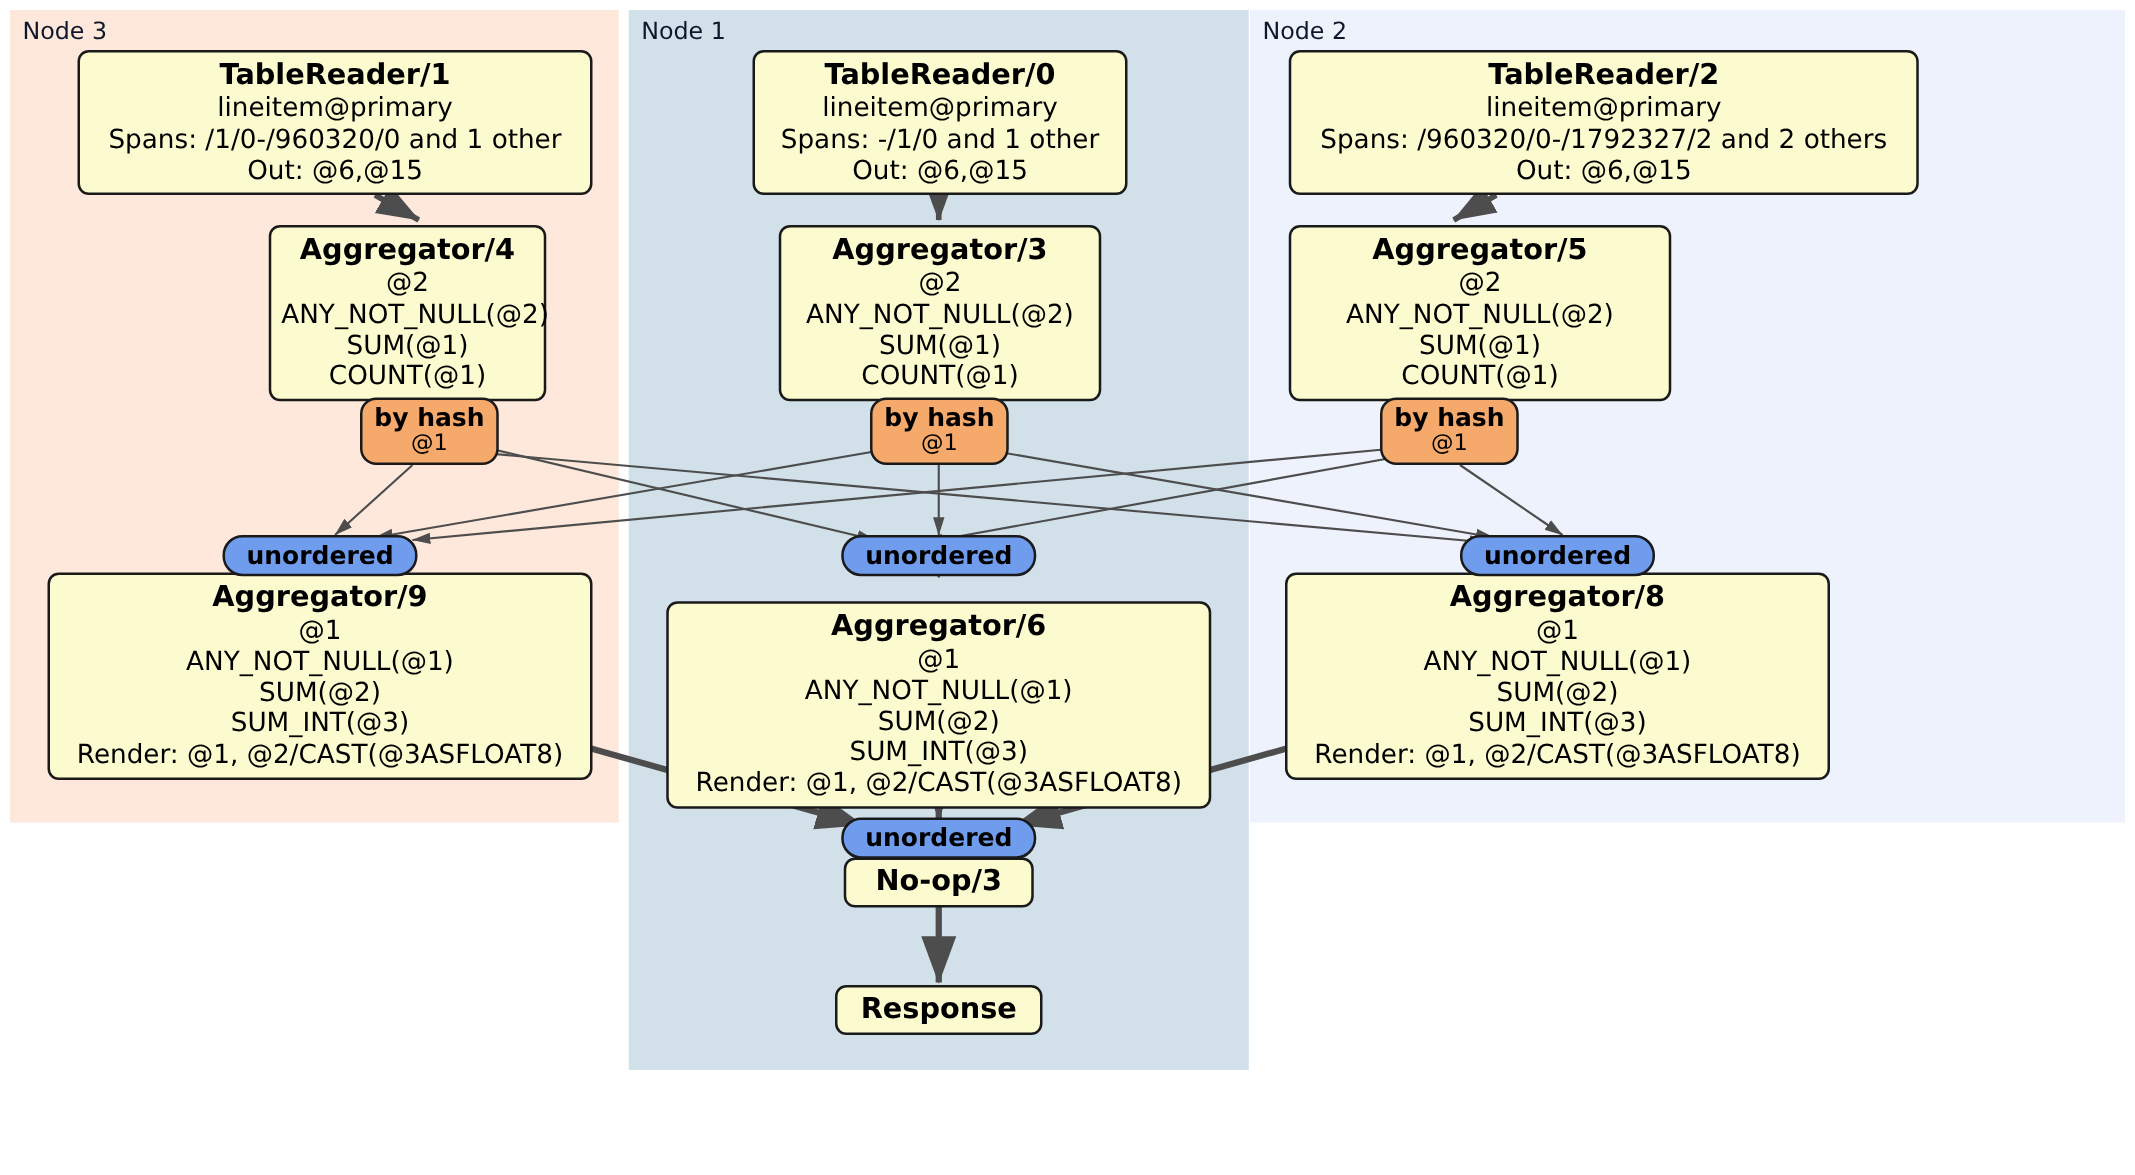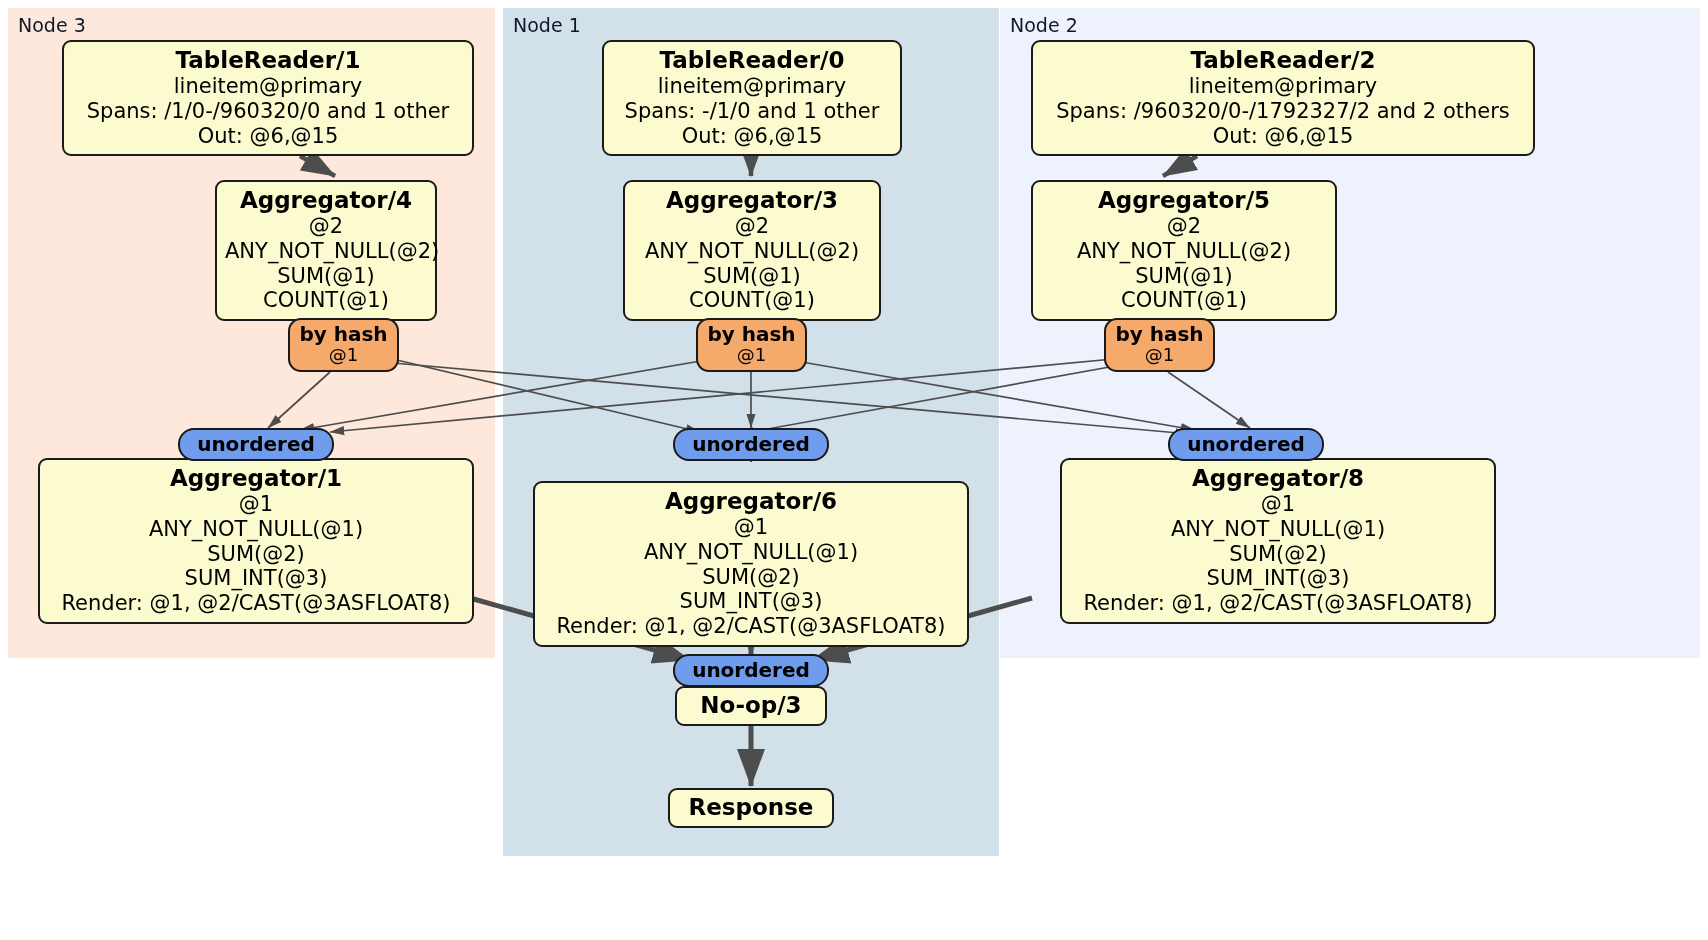--- a/index.html
+++ b/index.html
@@ -229,38 +229,38 @@
 
   <div class="badge badge-unordered" style="left:673px; top:428px; width:156px;">
     <div class="badge-title">unordered</div>
   </div>
 
   <div class="badge badge-unordered" style="left:1168px; top:428px; width:156px;">
     <div class="badge-title">unordered</div>
   </div>
 
   <div class="proc-box" style="left:38px; top:458px; width:436px;">
-    <div class="proc-title">Aggregator/1</div>
+    <div class="proc-title">Aggregator/9</div>
     <div class="proc-line">@1</div>
     <div class="proc-line">ANY_NOT_NULL(@1)</div>
     <div class="proc-line">SUM(@2)</div>
     <div class="proc-line">SUM_INT(@3)</div>
     <div class="proc-line">Render: @1, @2/CAST(@3ASFLOAT8)</div>
   </div>
 
   <div class="proc-box" style="left:533px; top:481px; width:436px;">
     <div class="proc-title">Aggregator/6</div>
     <div class="proc-line">@1</div>
     <div class="proc-line">ANY_NOT_NULL(@1)</div>
     <div class="proc-line">SUM(@2)</div>
     <div class="proc-line">SUM_INT(@3)</div>
     <div class="proc-line">Render: @1, @2/CAST(@3ASFLOAT8)</div>
   </div>
 
-  <div class="proc-box" style="left:1060px; top:458px; width:436px;">
+  <div class="proc-box" style="left:1028px; top:458px; width:436px;">
     <div class="proc-title">Aggregator/8</div>
     <div class="proc-line">@1</div>
     <div class="proc-line">ANY_NOT_NULL(@1)</div>
     <div class="proc-line">SUM(@2)</div>
     <div class="proc-line">SUM_INT(@3)</div>
     <div class="proc-line">Render: @1, @2/CAST(@3ASFLOAT8)</div>
   </div>
 
   <div class="badge badge-unordered" style="left:673px; top:654px; width:156px;">
     <div class="badge-title">unordered</div>

